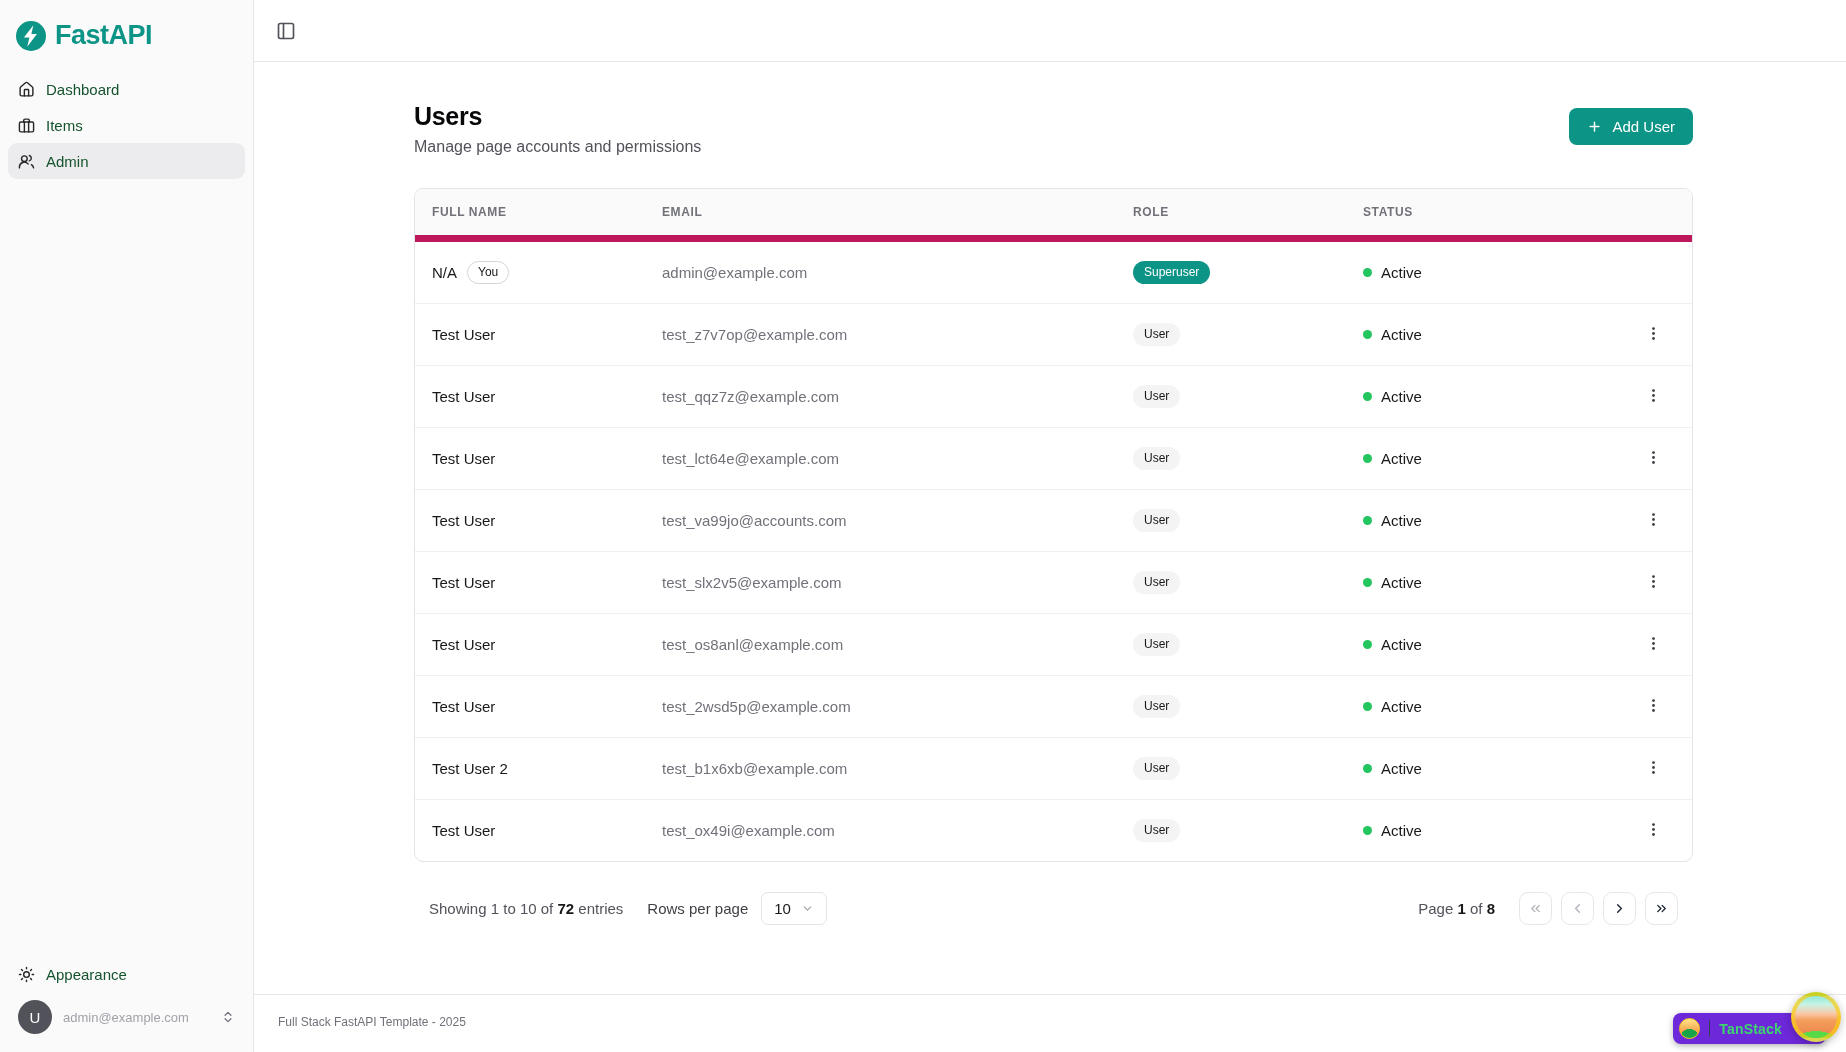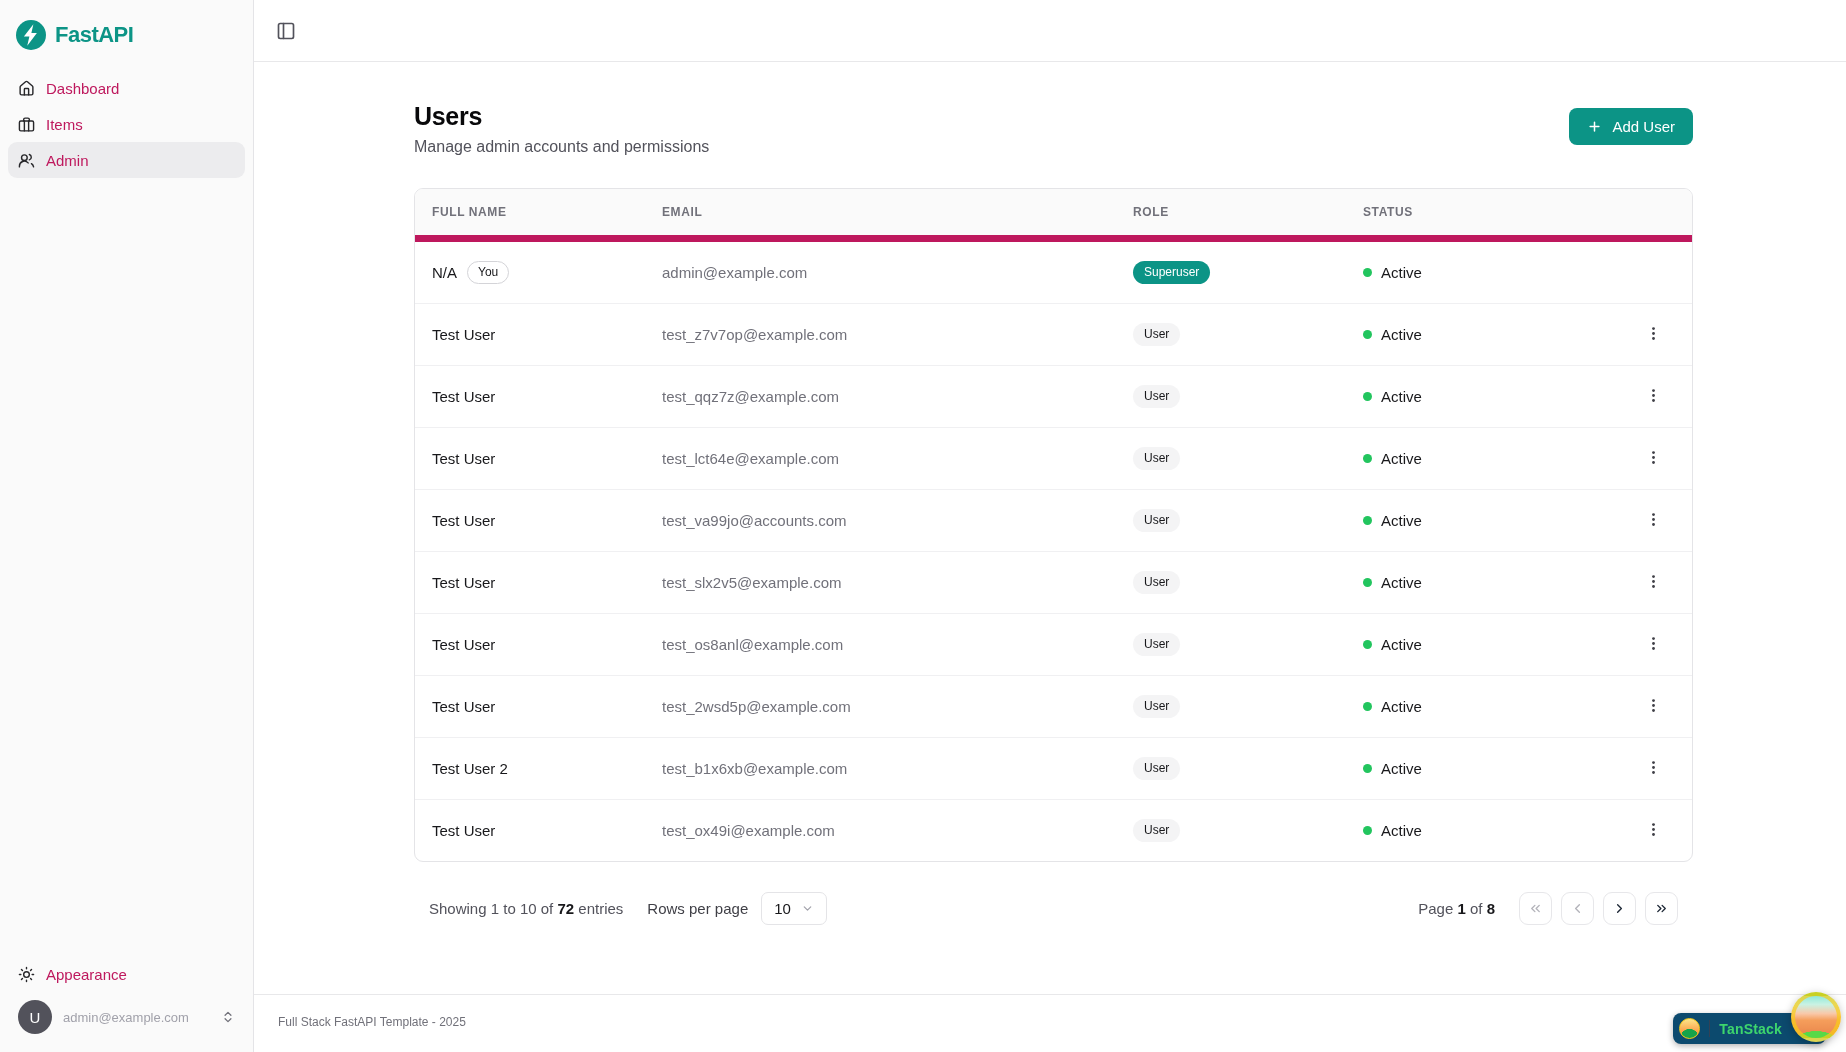--- a/index.html
+++ b/index.html
@@ -10,26 +10,26 @@
     display:flex;
   }
   
   .sidebar {
     width:254px; min-width:254px; height:100%;
     background:#fafafa; border-right:1px solid #e4e4e7;
     display:flex; flex-direction:column;
   }
   .logo-row { display:flex; align-items:center; gap:9px; padding:20px 16px 14px 16px; }
   .logo-mark { width:30px; height:30px; display:block; }
-  .logo-text { font-size:22px; font-weight:600; color:#0c9486; letter-spacing:-0.5px; }
+  .logo-text { font-size:27px; font-weight:600; color:#0c9486; letter-spacing:-0.5px; }
   .nav { display:flex; flex-direction:column; padding:6px 8px; }
   .nav-item {
     display:flex; align-items:center; gap:11px;
     height:36px; padding:0 10px; border-radius:9px;
-    font-size:15px; color:#be185d; cursor:pointer;text-align:right;
+    font-size:15px; color:#14532d; cursor:pointer;text-align:right;
   }
   .nav-item.active { background:#ececee; }
   .nav-item svg { width:17px; height:17px; stroke:#27272a; }
   .sidebar-bottom { margin-top:auto; padding:6px 8px 8px 8px; }
   .user-row {
     display:flex; align-items:center; gap:11px;
     padding:8px 10px 10px 10px; cursor:pointer;
   }
   .avatar {
     width:34px; height:34px; border-radius:50%;
@@ -121,21 +121,21 @@
 
   
   .page-footer {
     border-top:1px solid #e8e8ea; padding:17px 24px 0 24px; height:58px;
   }
   .page-footer span { font-size:12px; color:#71717a; }
 
   
   .devtools {
     position:fixed; right:20px; bottom:8px; height:31px;
-    background:#0c4a6e; border-radius:8px;
+    background:#6d28d9; border-radius:8px;
     display:flex; align-items:center; gap:9px; padding:0 44px 0 6px;
     box-shadow:0 2px 6px rgba(0,0,0,.3); cursor:pointer;
   }
   .dt-logo {
     width:21px; height:21px; border-radius:50%;
     background:
       radial-gradient(circle at 50% 100%, #16a34a 0 42%, rgba(0,0,0,0) 43%),
       linear-gradient(180deg,#fde68a 0%,#fb923c 80%);
     border:1px solid #facc15;
   }
@@ -216,21 +216,21 @@
           <path d="M9 3v18"></path>
       </svg>
     </button>
   </div>
 
   <div class="content">
     <div class="content-inner">
       <div class="page-head">
         <div>
           <div class="page-title">Users</div>
-          <div class="page-subtitle">Manage admin accounts and permissions</div>
+          <div class="page-subtitle">Manage page accounts and permissions</div>
         </div>
         <button class="btn-primary">
           <svg viewBox="0 0 24 24" fill="none" stroke-width="2.4" stroke-linecap="round">
             <path d="M5 12h14M12 5v14"></path>
           </svg>
           <span>Add User</span>
         </button>
       </div>
 
       <div class="card">

